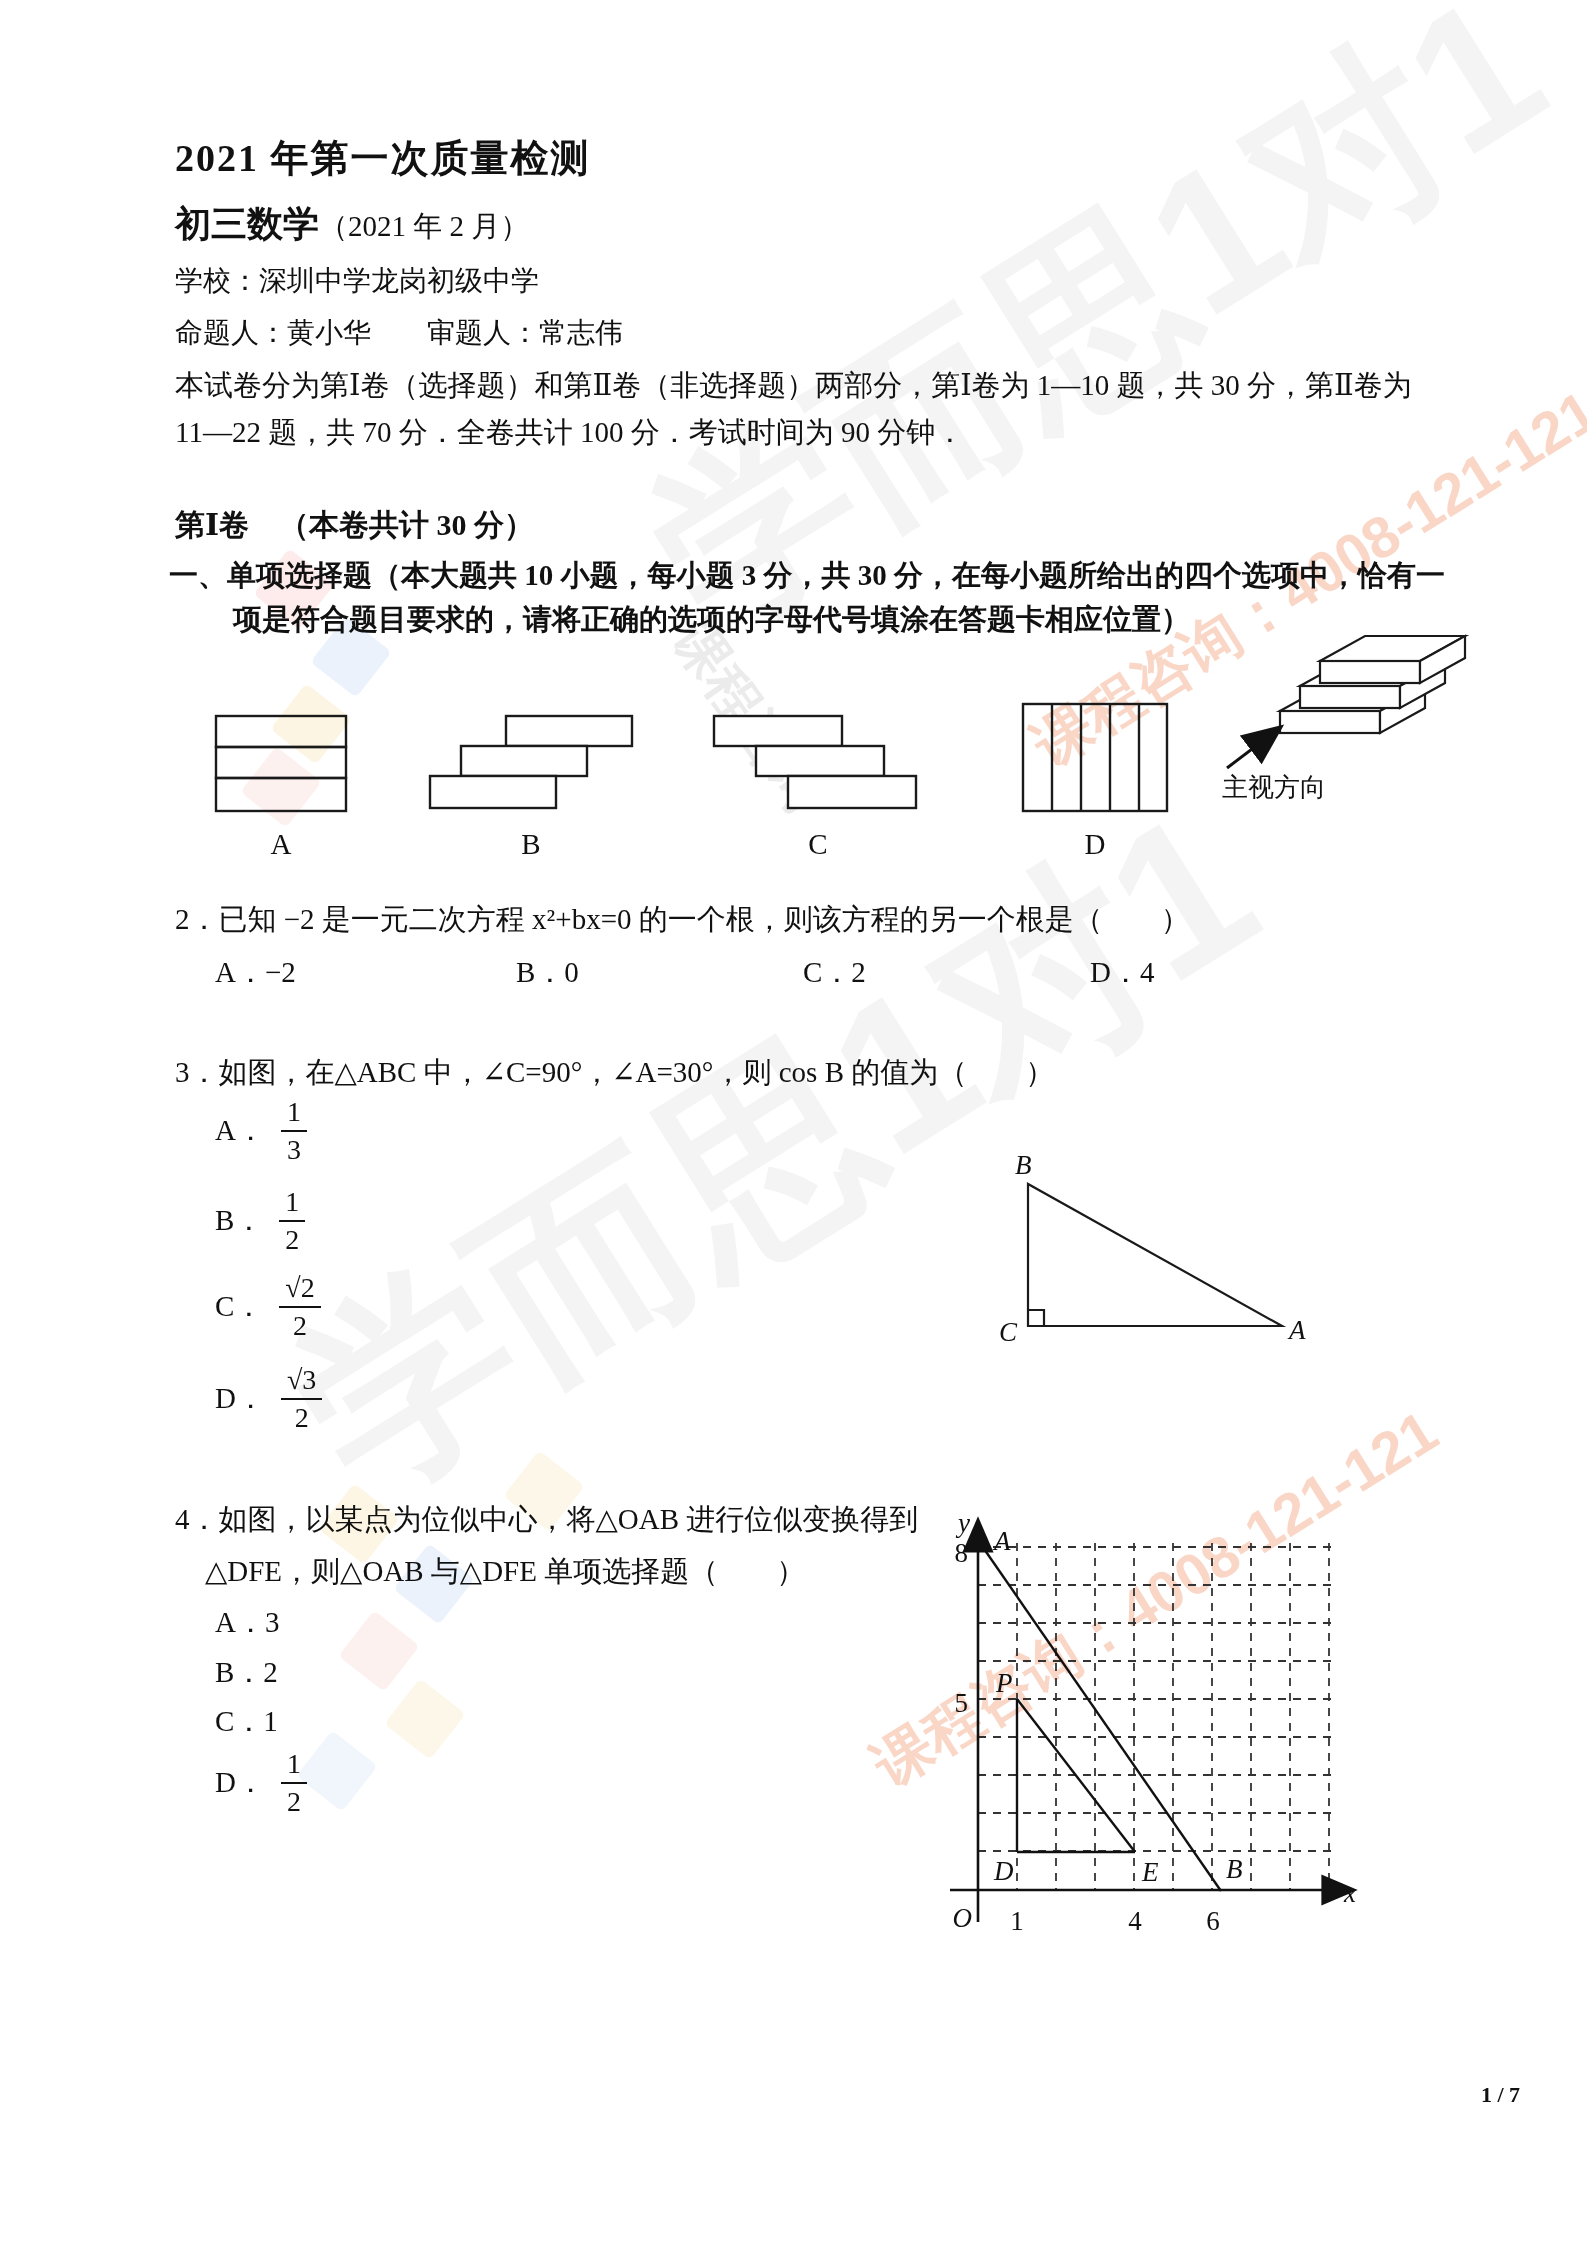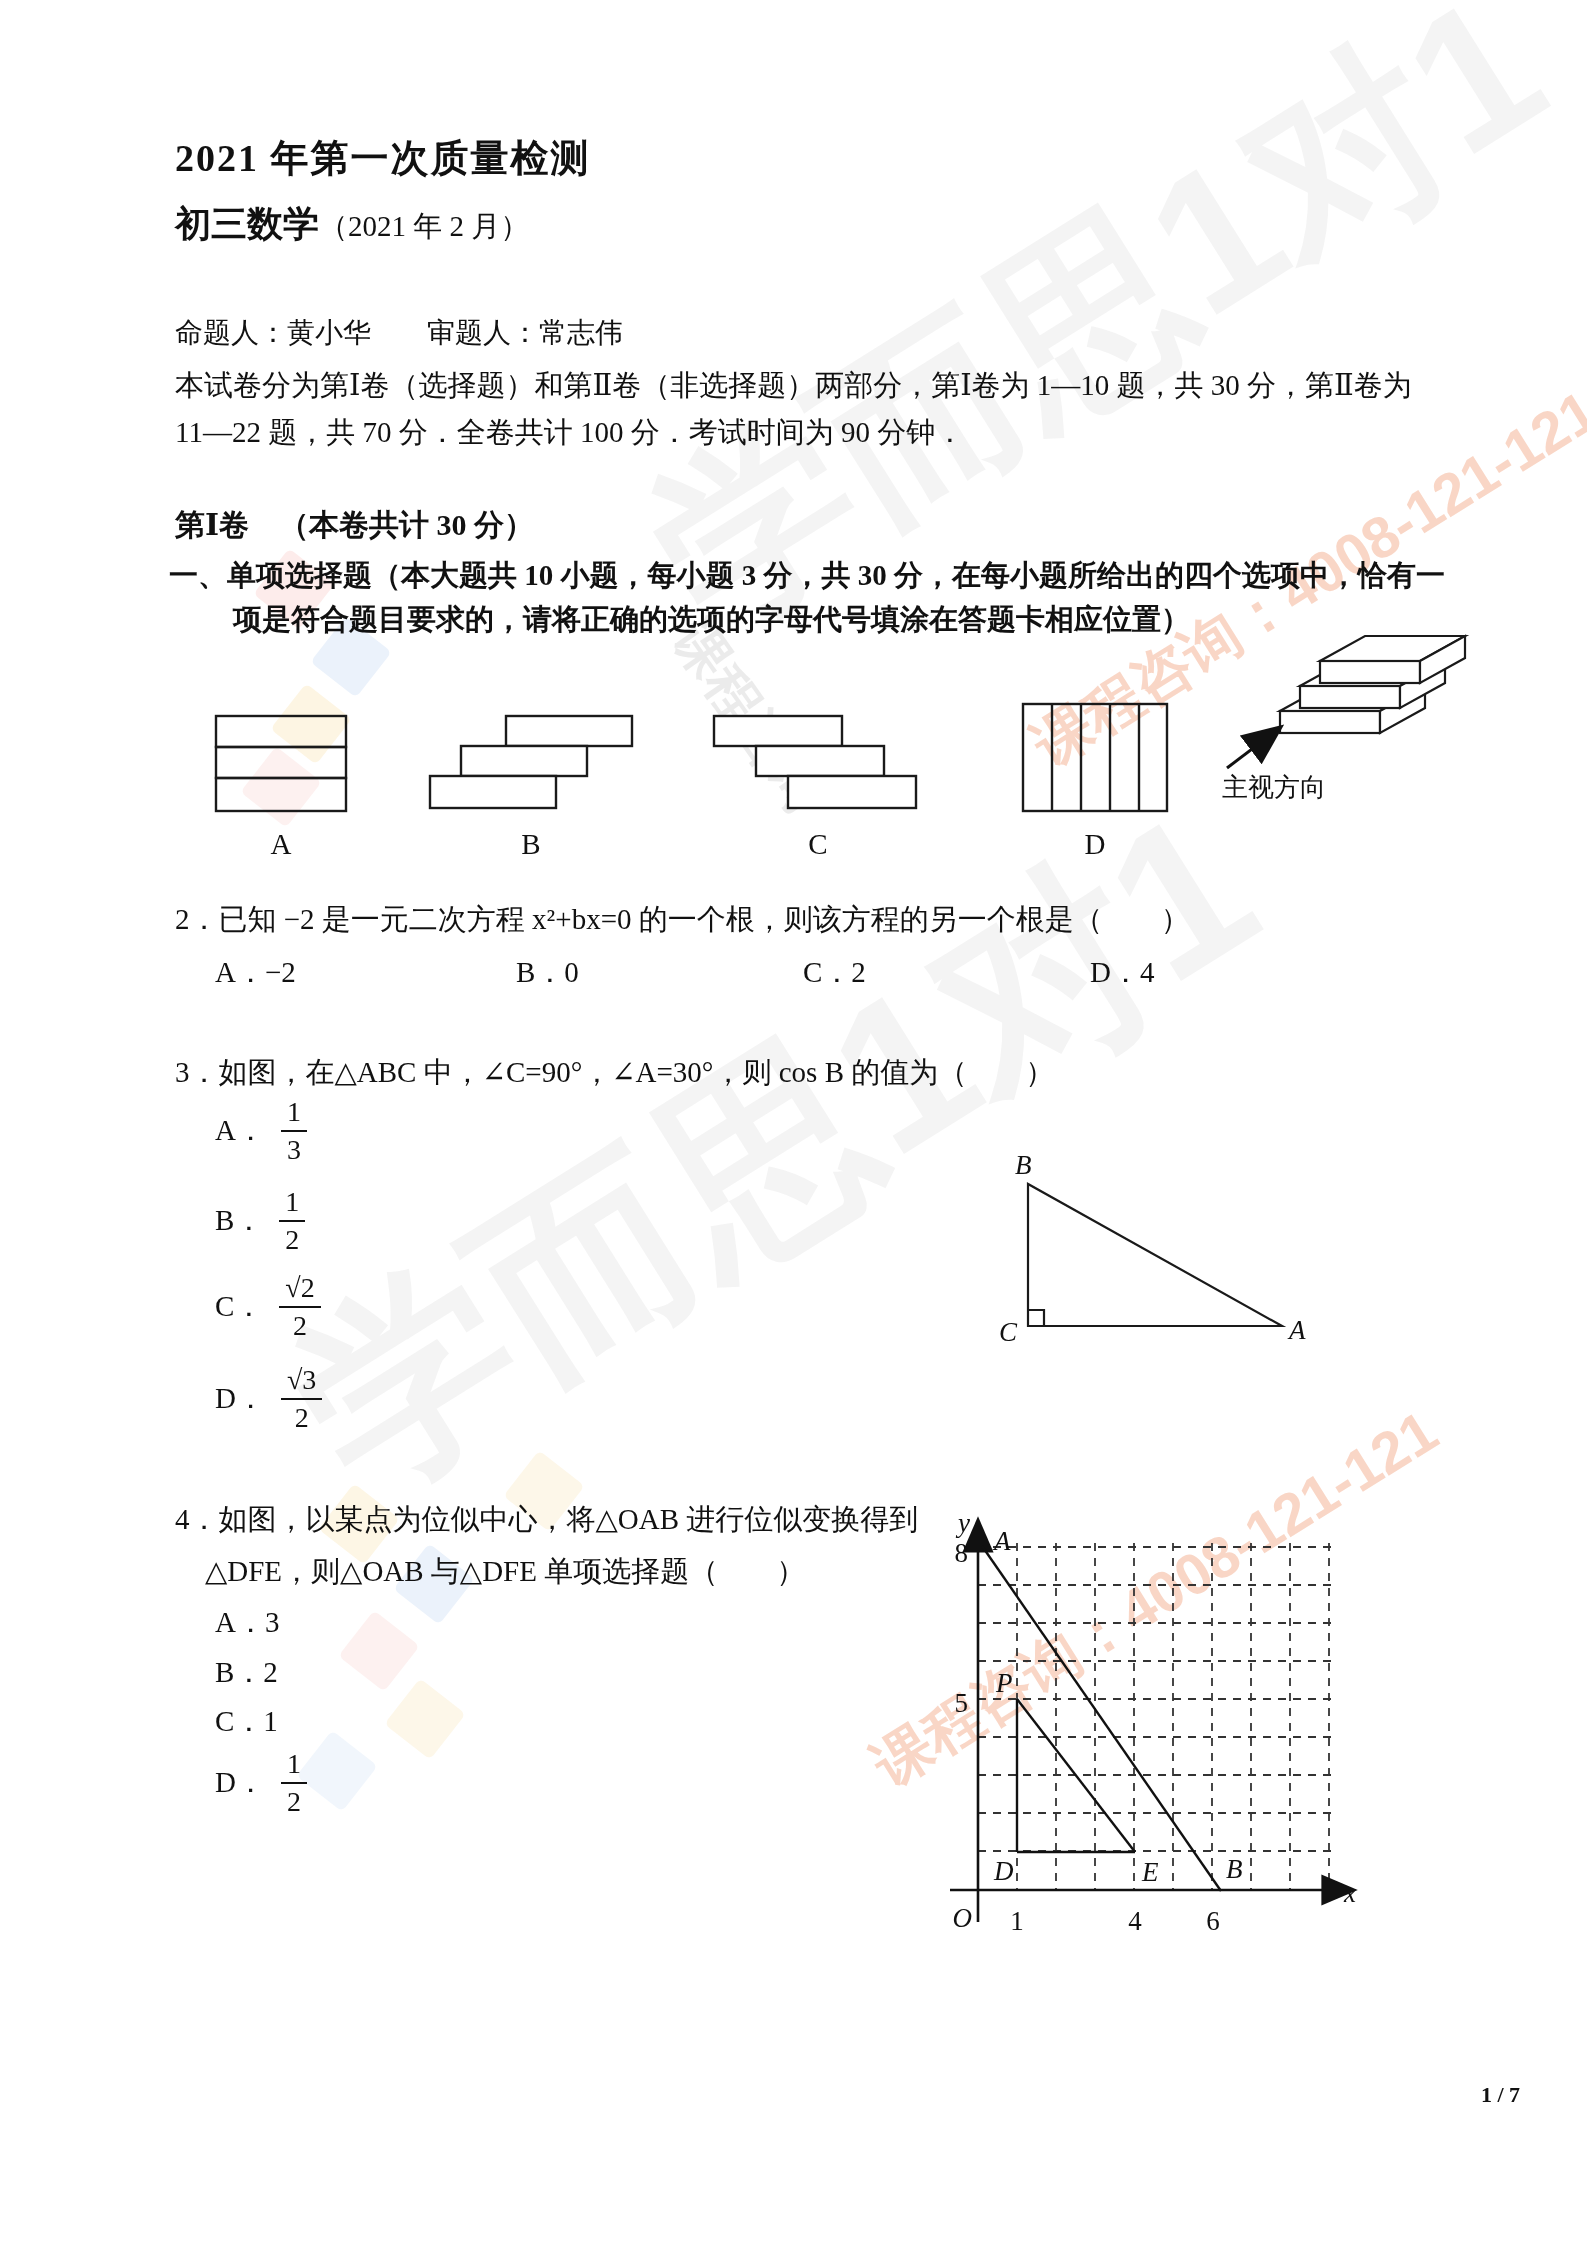--- a/index.html
+++ b/index.html
@@ -50,20 +50,21 @@
   <div class="abs wm wm-sq" style="left:330px;top:1495px;background:#f0b429;opacity:.12;"></div>
   <div class="abs wm wm-sq" style="left:405px;top:1555px;background:#3a7bd5;opacity:.10;"></div>
   <div class="abs wm wm-sq" style="left:350px;top:1622px;background:#e8483b;opacity:.08;"></div>
   <div class="abs wm wm-sq" style="left:396px;top:1690px;background:#f0b429;opacity:.10;"></div>
   <div class="abs wm wm-sq" style="left:308px;top:1742px;background:#3a7bd5;opacity:.07;"></div>
 
   <div class="abs content center-band t-title" style="top:133px;">2021 年第一次质量检测</div>
   <div class="abs content center-band" style="top:200px;">
     <span class="t-sub-main">初三数学</span><span class="t-sub-note">（2021 年 2 月）</span>
   </div>
+  <div class="abs content center-band t-28" style="top:262px;">学校：深圳中学龙岗初级中学</div>
   <div class="abs content center-band t-28" style="top:314px;">命题人：黄小华　　审题人：常志伟</div>
 
   <div class="abs content t-29" style="left:175px;top:366px;">本试卷分为第Ⅰ卷（选择题）和第Ⅱ卷（非选择题）两部分，第Ⅰ卷为 1—10 题，共 30 分，第Ⅱ卷为</div>
   <div class="abs content t-29" style="left:175px;top:413px;">11—22 题，共 70 分．全卷共计 100 分．考试时间为 90 分钟．</div>
 
   <div class="abs content center-band t-30b" style="top:505px;">第Ⅰ卷　（本卷共计 30 分）</div>
   <div class="abs content t-29b" style="left:169px;top:556px;">一、单项选择题（本大题共 10 小题，每小题 3 分，共 30 分，在每小题所给出的四个选项中，恰有一</div>
   <div class="abs content t-29b" style="left:233px;top:600px;">项是符合题目要求的，请将正确的选项的字母代号填涂在答题卡相应位置）</div>
 
 

